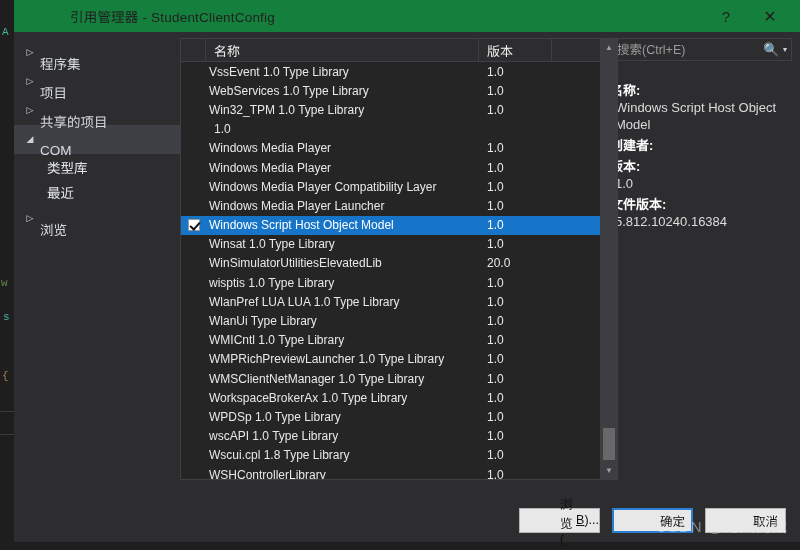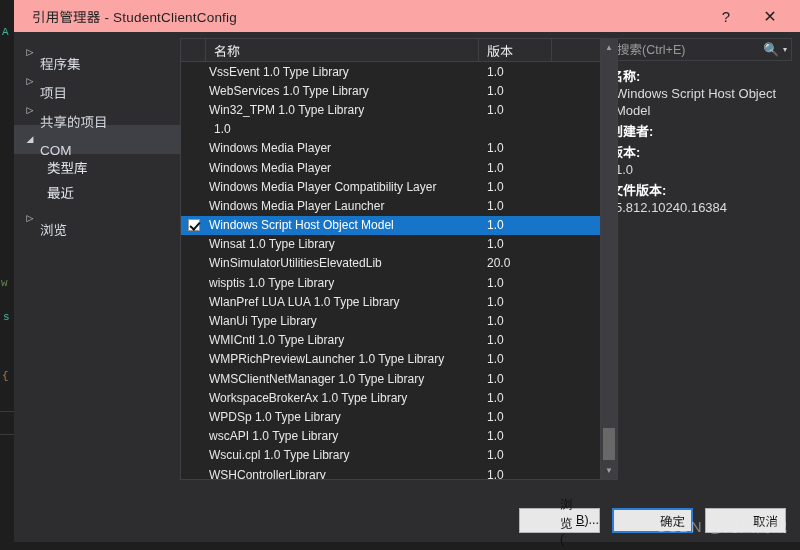--- a/index.html
+++ b/index.html
@@ -39,23 +39,24 @@
     position: absolute;
     left: 14px; top: 0;
     width: 786px; height: 542px;
     background: #2d2d30;
     display: flex; flex-direction: column;
   }
 
   
   #titlebar {
     height: 32px;
-    background: #fca5a5;
+    background: #15803d;
     display: flex; align-items: center;
     flex: 0 0 32px;
+    padding-left: 38px;
   }
   #dialog-title {
     margin-left: 18px;
     font-size: 13.5px;
     color: #1f1f1f;
     letter-spacing: .2px;
   }
   #titlebar-spacer { flex: 1; }
   .title-btn {
     width: 44px; height: 32px;
@@ -211,21 +212,21 @@
     flex: 0 0 200px;
     padding: 6px 8px 0 10px;
     display: flex; flex-direction: column;
   }
   #search-box {
     height: 23px;
     background: #2d2d30;
     border: 1px solid #3f3f46;
     display: flex; align-items: center;
     padding: 0 4px 0 6px;
-    margin-bottom: 3px;
+    margin-bottom: 17px;
   }
   #search-input {
     flex: 1;
     background: transparent; border: none; outline: none;
     color: #9a9a9a;
     font-family: "Liberation Sans", sans-serif;
     font-size: 12.5px;
     min-width: 0;
   }
   #search-input::placeholder { color: #9a9a9a; opacity: 1; }
@@ -464,21 +465,21 @@
               <div class="row-tail"></div>
             </div>
             <div class="list-row">
               <div class="row-check"></div>
               <div class="row-name">wscAPI 1.0 Type Library</div>
               <div class="row-version">1.0</div>
               <div class="row-tail"></div>
             </div>
             <div class="list-row">
               <div class="row-check"></div>
-              <div class="row-name">Wscui.cpl 1.0 Type Library</div>
+              <div class="row-name">Wscui.cpl 1.8 Type Library</div>
               <div class="row-version">1.0</div>
               <div class="row-tail"></div>
             </div>
             <div class="list-row">
               <div class="row-check"></div>
               <div class="row-name">WSHControllerLibrary</div>
               <div class="row-version">1.0</div>
               <div class="row-tail"></div>
             </div>
           </div>

